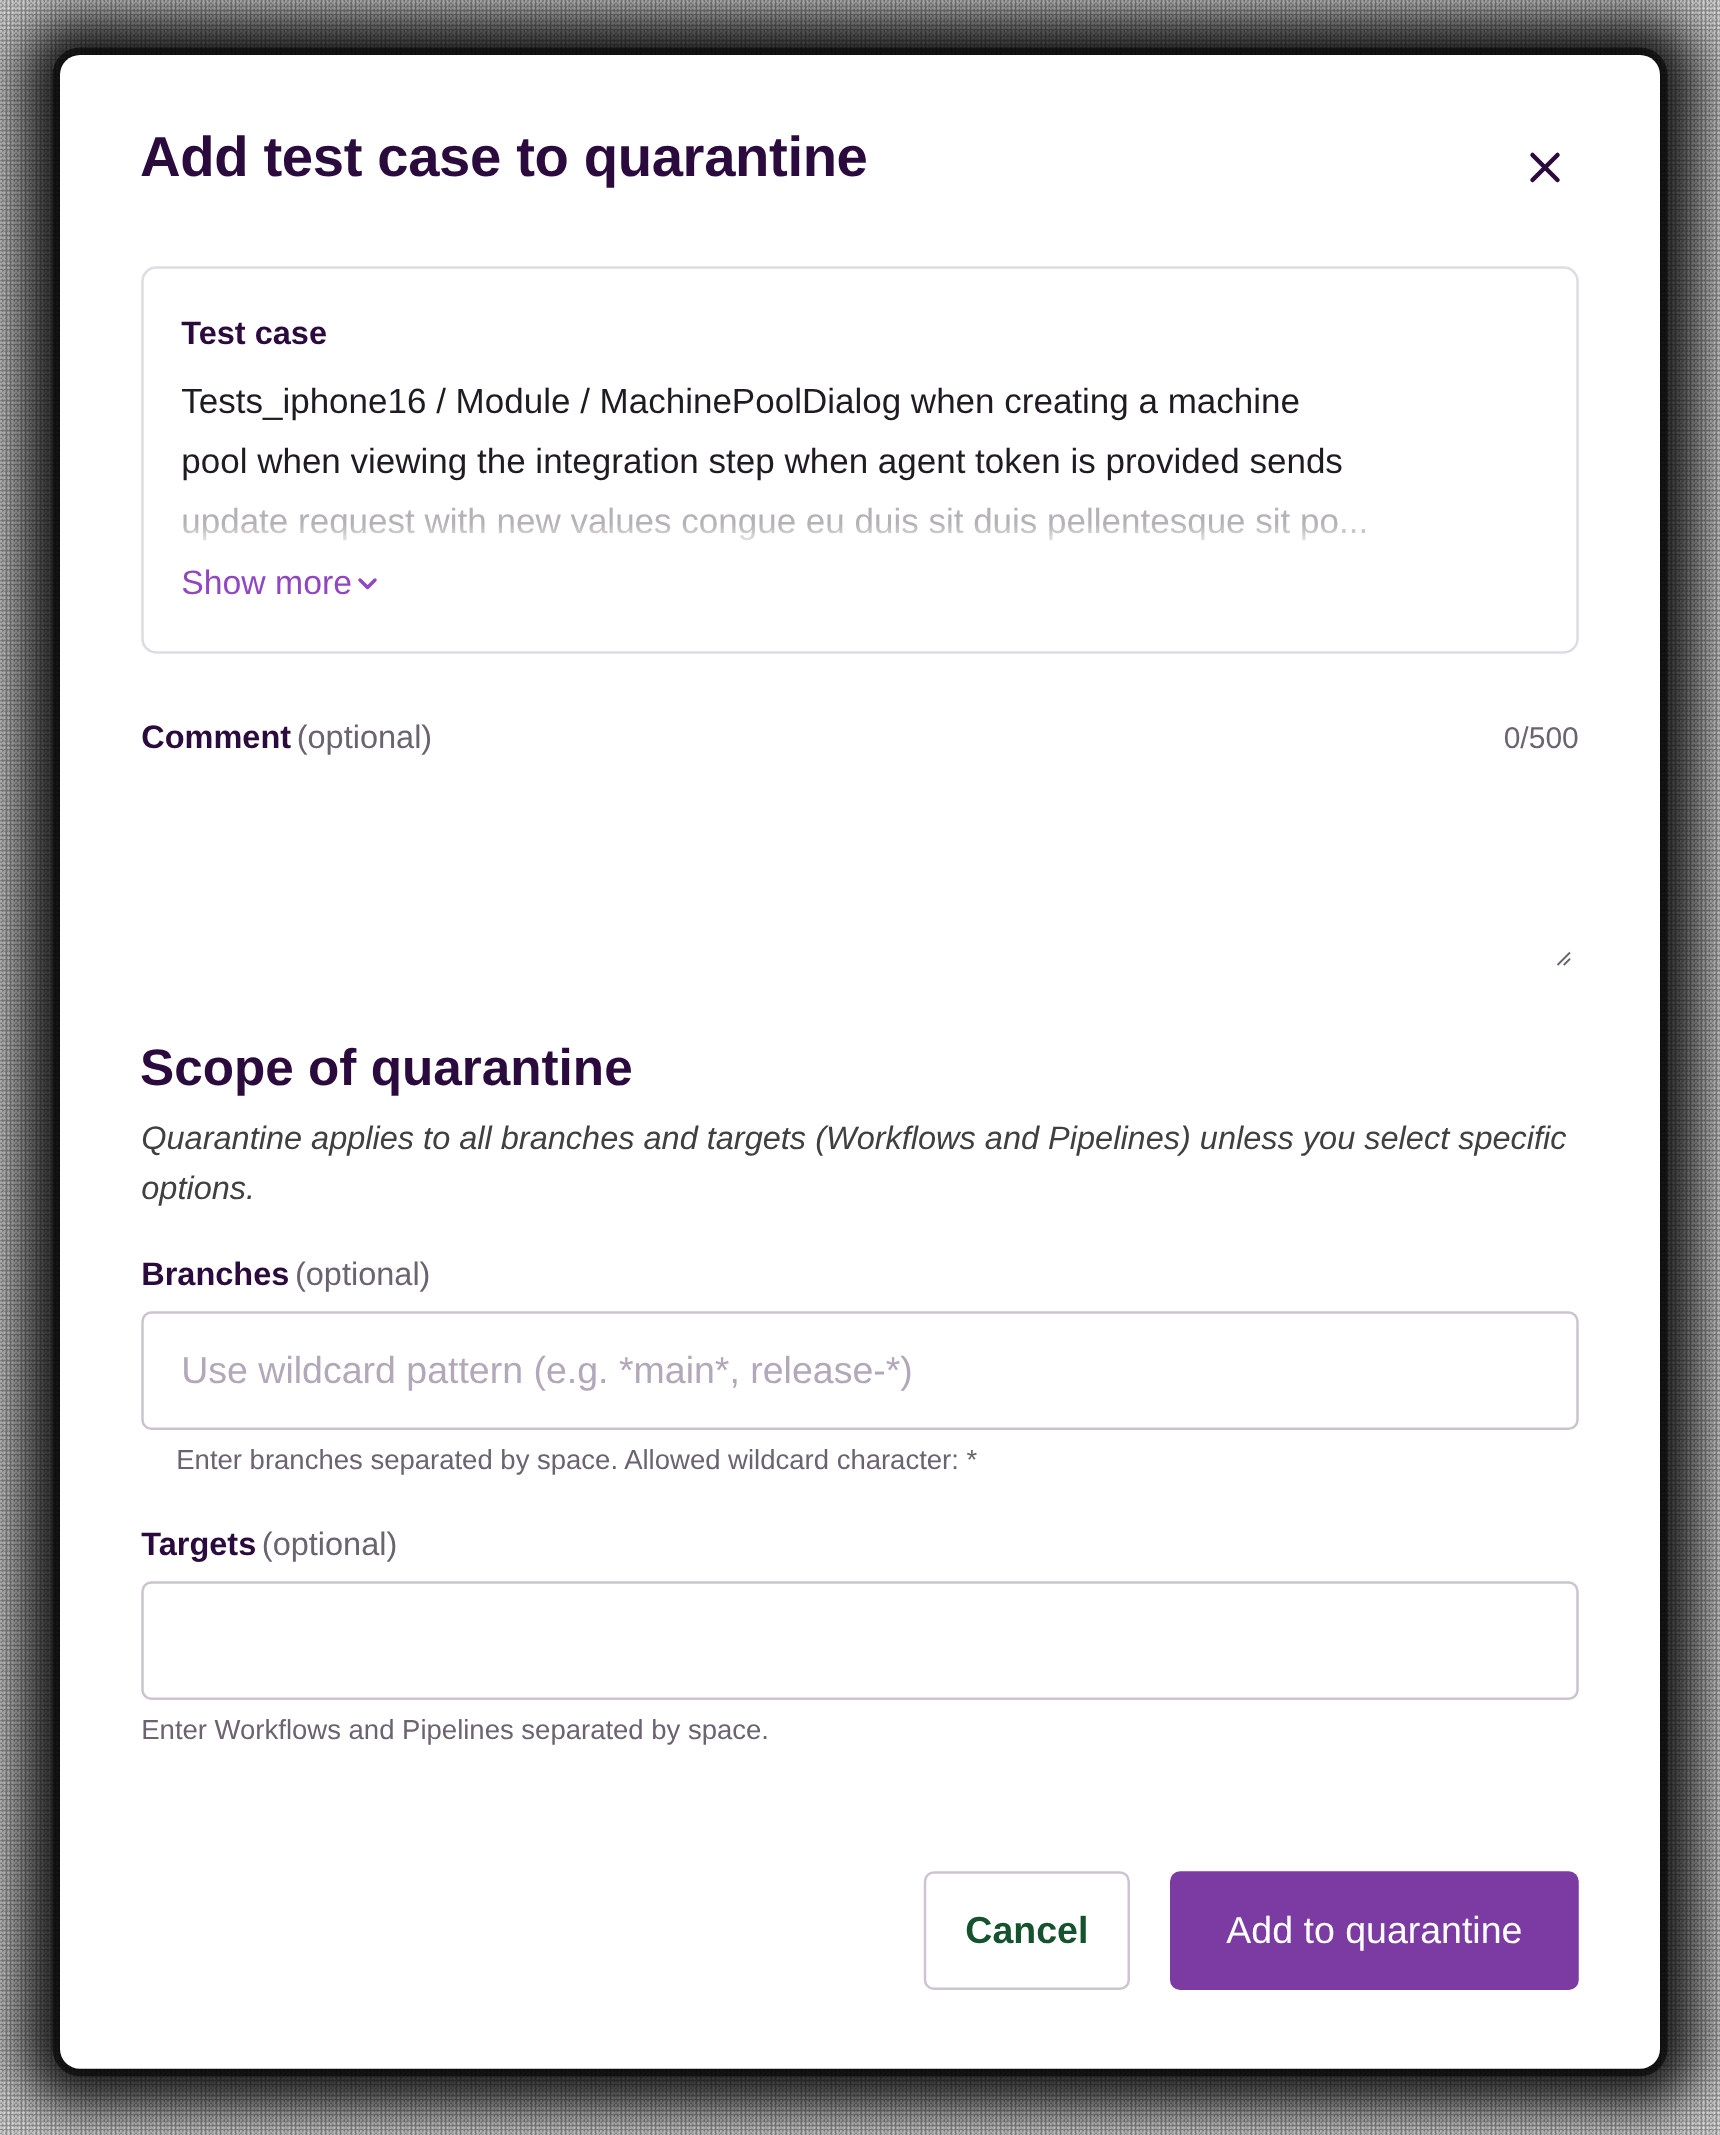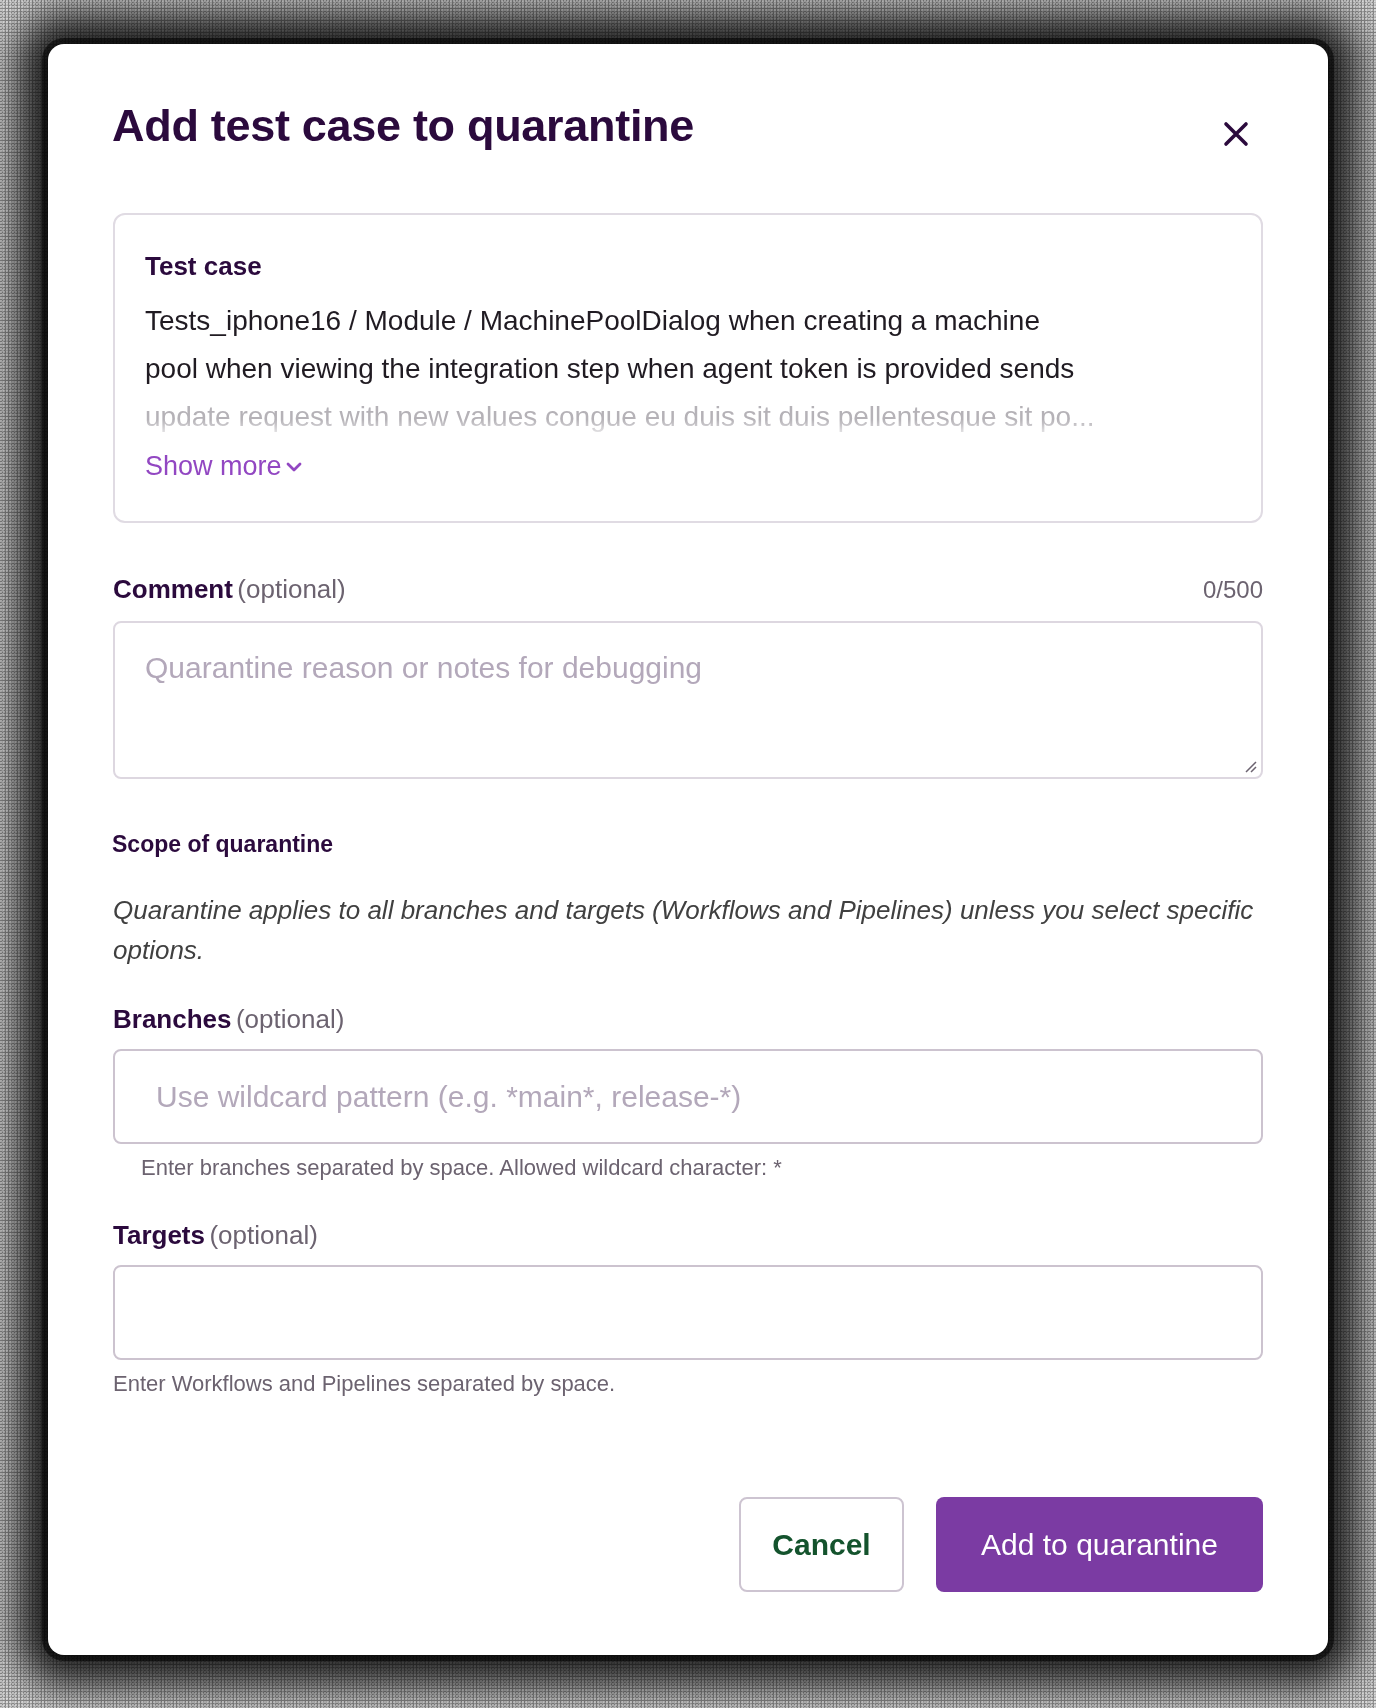--- a/index.html
+++ b/index.html
@@ -63,29 +63,29 @@
   .textarea {
     position: absolute; left: 65px; top: 577px; width: 1150px; height: 158px;
     border: 2px solid #ddd7e0; border-radius: 8px; padding: 28px 30px;
     font-size: 30px; font-family: "Liberation Sans", "DejaVu Sans", sans-serif;
     color: #201b22; resize: none; outline: none;
   }
   .textarea::placeholder { color: #b3a8ba; }
   .resize-grip { position: absolute; left: 1194px; top: 714px; width: 16px; height: 16px; }
   .section-title {
     position: absolute; left: 64px; top: 787px;
-    font-size: 23px; font-weight: 700; color: #2b0a3d;
+    font-size: 41px; font-weight: 700; color: #2b0a3d;
   }
   .section-desc {
     position: absolute; left: 65px; top: 846px; width: 1150px;
     font-size: 26px; line-height: 40px; color: #404040; font-style: italic;
   }
   .input {
     position: absolute; left: 65px; width: 1150px; height: 95px;
-    border: 2px solid #ccc3cf; border-radius: 8px; padding: 0 41px;
+    border: 2px solid #ccc3cf; border-radius: 8px; padding: 0 30px;
     font-size: 30px; font-family: "Liberation Sans", "DejaVu Sans", sans-serif;
     color: #1d4ed8; outline: none; background: #fff;
   }
   .input::placeholder { color: #b3a8ba; }
   .helper { position: absolute; left: 65px; font-size: 22px; color: #6c6370; }
   .btn {
     position: absolute; top: 1453px; height: 95px; border-radius: 8px;
     font-size: 30px; font-weight: 700; display: flex; align-items: center; justify-content: center;
     cursor: pointer; font-family: "Liberation Sans", "DejaVu Sans", sans-serif;
   }
@@ -123,21 +123,20 @@
   </div>
 
   <div class="label-row" style="top:530px;gap:28px;">
     <span>
       <span class="label-main">Comment</span>
       <span class="label-opt">(optional)</span>
     </span>
     <span class="counter">0/500</span>
   </div>
 
-  <textarea class="textarea" placeholder="Quarantine reason or notes for debugging" style=""></textarea>
   <svg class="resize-grip" viewBox="0 0 16 16">
     <path d="M4 14 L14 4 M9 14 L14 9" stroke="#6c6370" stroke-width="1.5"></path>
   </svg>
 
   <h2 class="section-title">Scope of quarantine</h2>
   <p class="section-desc">Quarantine applies to all branches and targets (Workflows and Pipelines) unless you select specific options.</p>
 
   <div class="label-row" style="top:960px;">
     <span>
       <span class="label-main">Branches</span>

